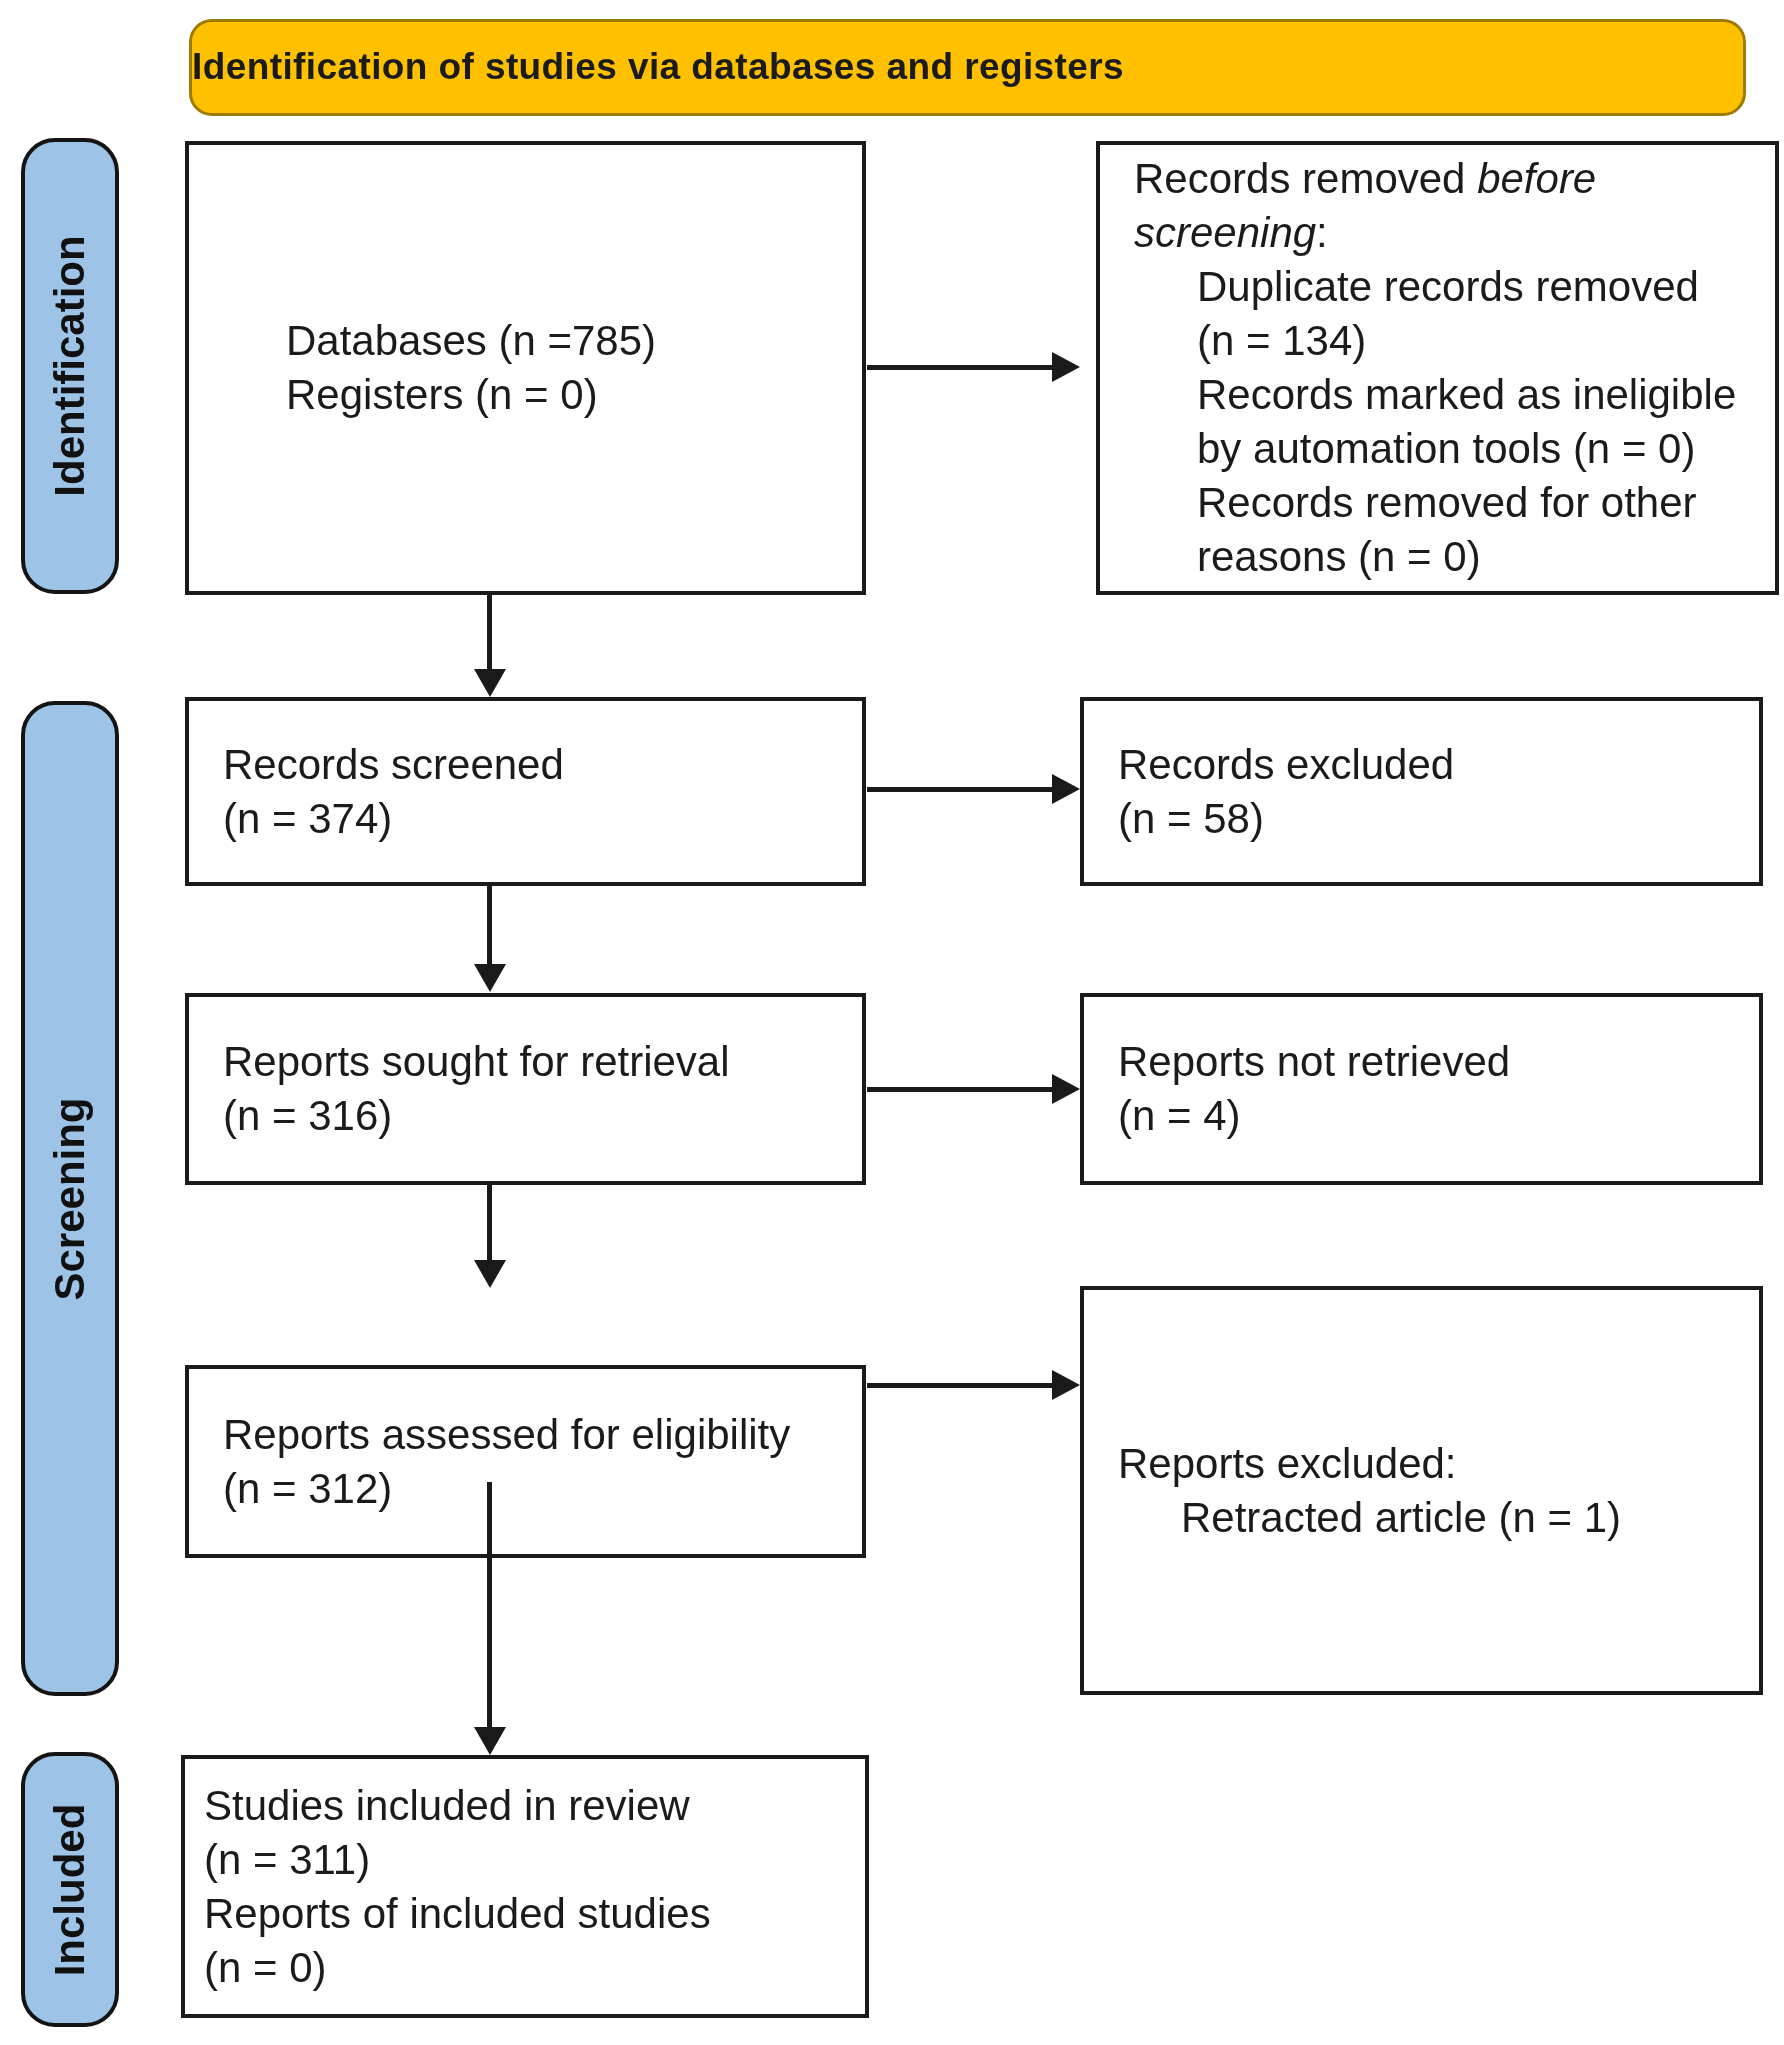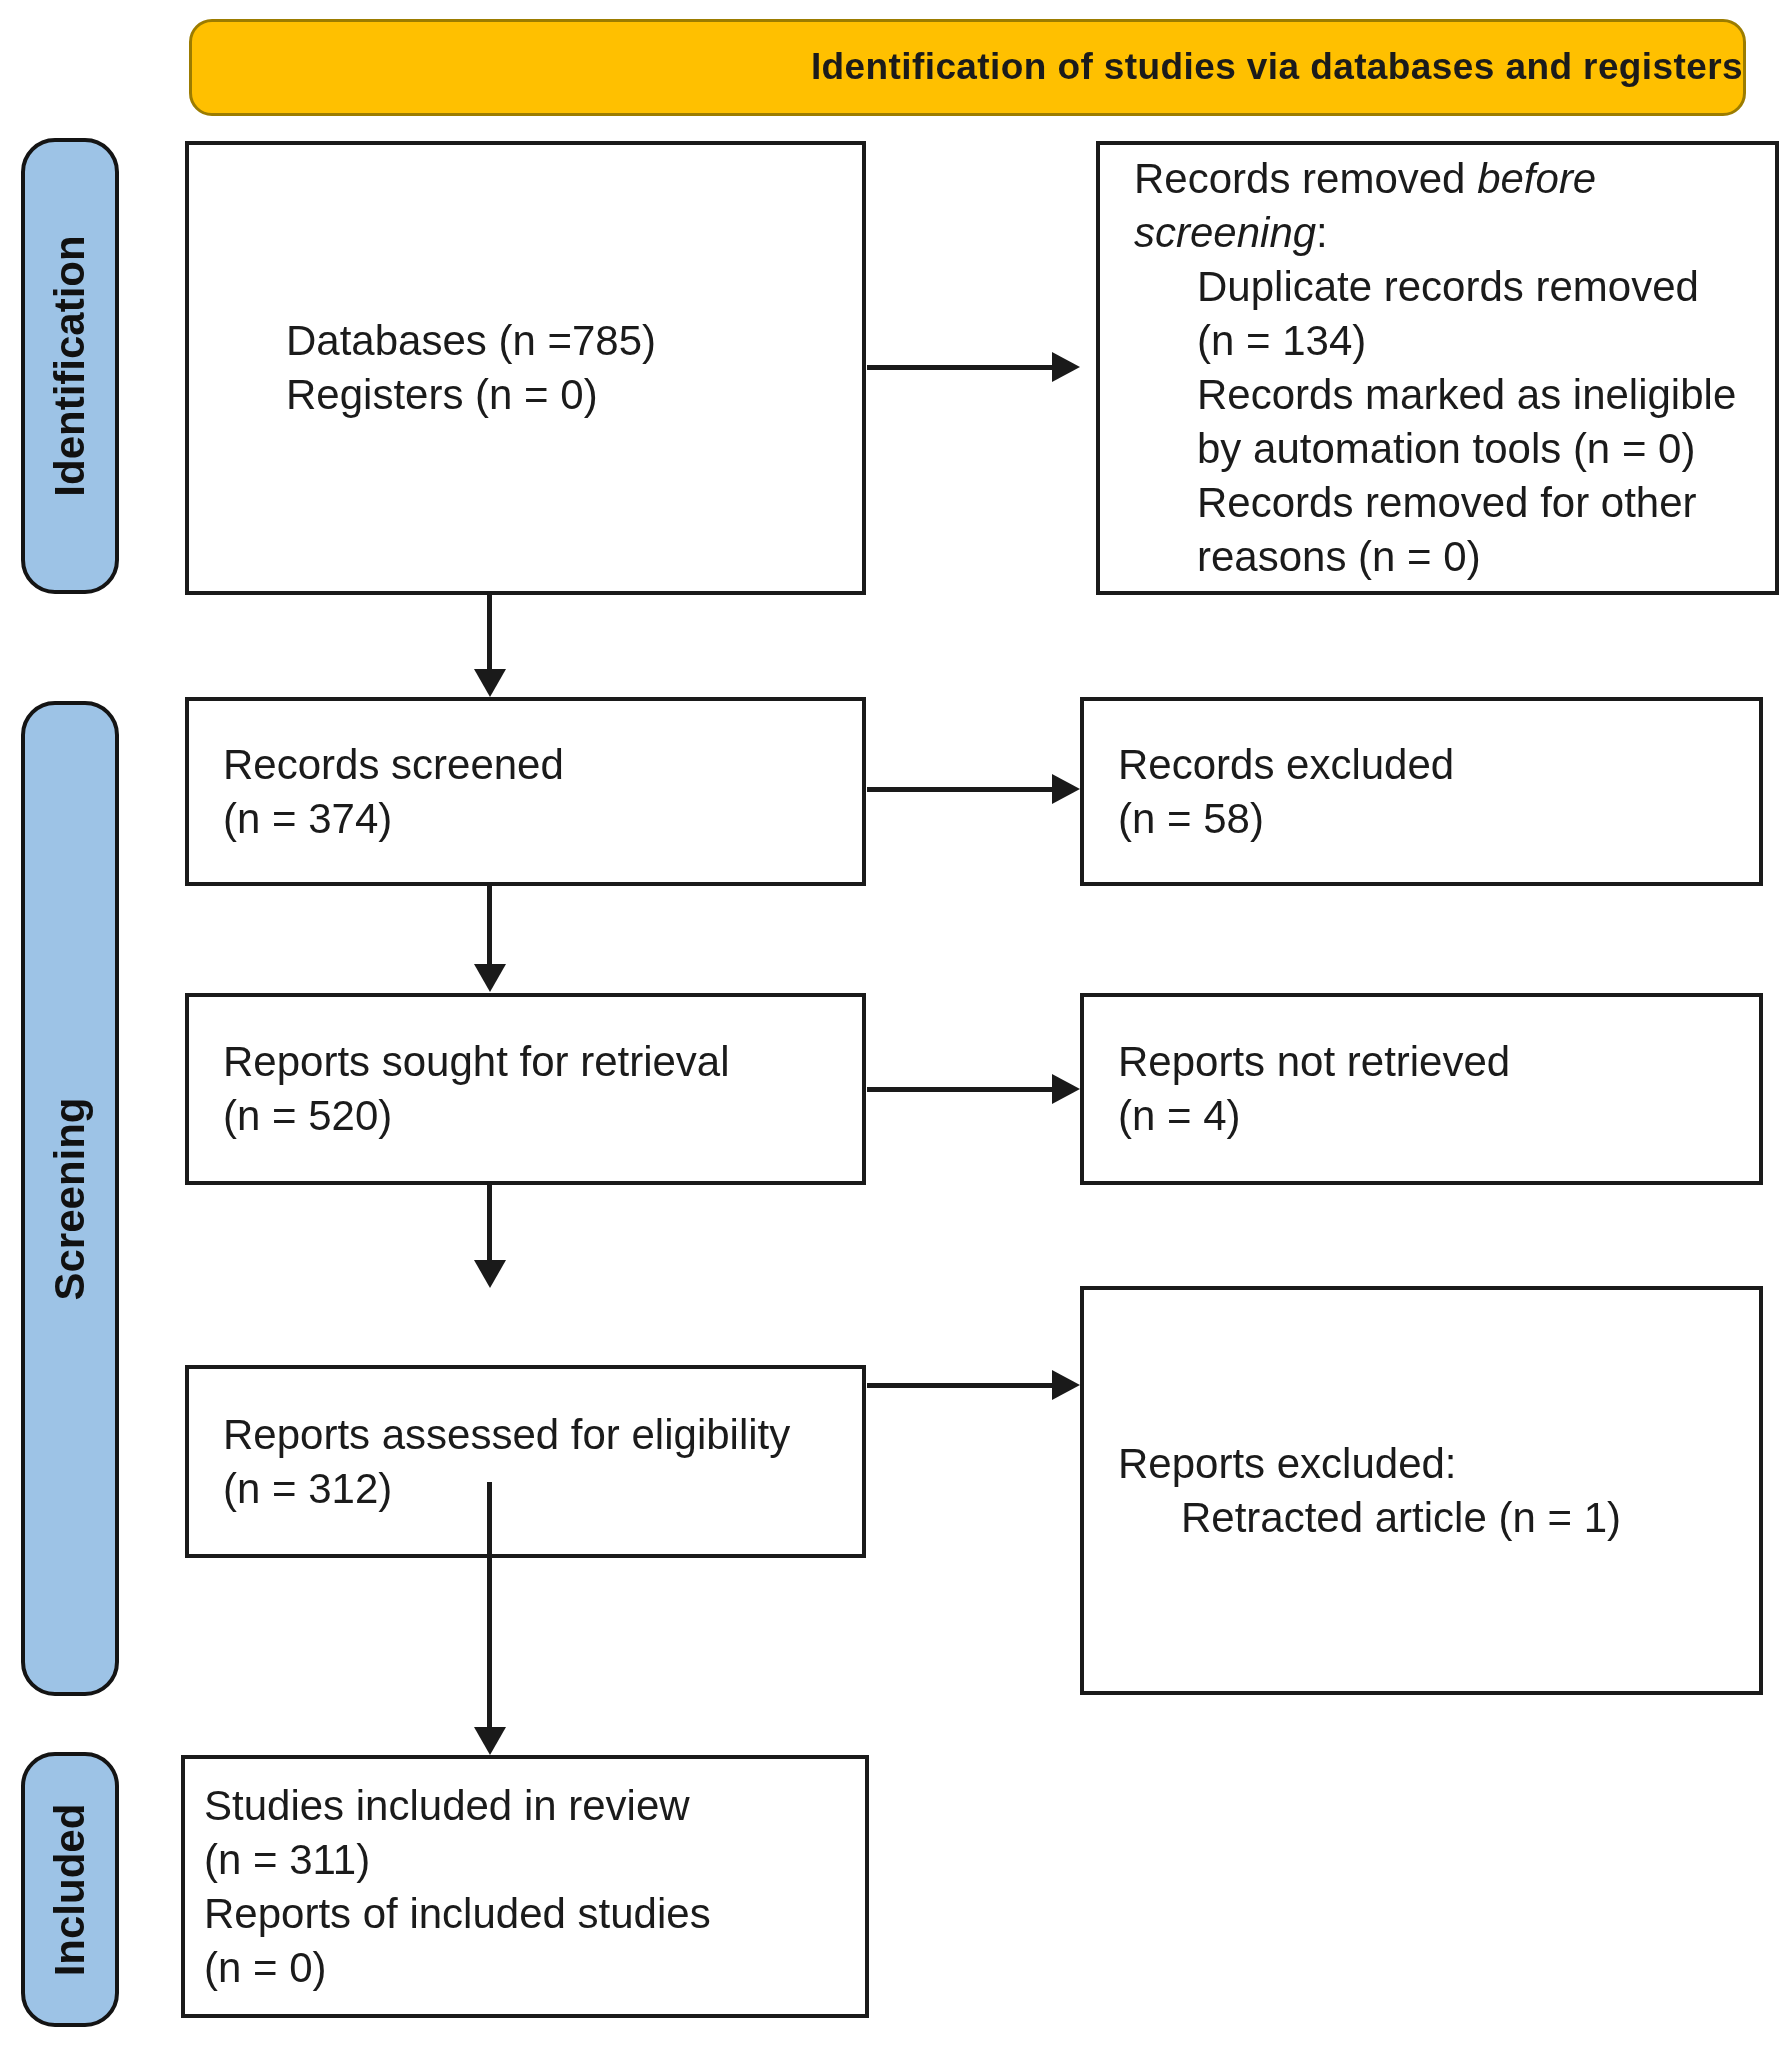--- a/index.html
+++ b/index.html
@@ -4,21 +4,21 @@
 <style>
   html,body{margin:0;padding:0;}
   body{
     width:1784px;height:2046px;position:relative;background:#ffffff;
     font-family:"Liberation Sans","DejaVu Sans",sans-serif;color:#1b1b1b;
   }
   
   .banner{
     position:absolute;left:189px;top:18.5px;width:1557px;height:97px;
     background:#FFC000;border:3.9px solid #9C7C00;border-radius:23px;
-    box-sizing:border-box;display:flex;align-items:center;justify-content:flex-end;
+    box-sizing:border-box;display:flex;align-items:center;justify-content:flex-start;
   }
   .banner .title{font-size:37px;font-weight:bold;letter-spacing:0.4px;}
   
   .stage{
     position:absolute;left:21px;width:98px;background:#9DC3E6;
     border:4.6px solid #141414;border-radius:34px;box-sizing:border-box;
     display:flex;align-items:center;justify-content:center;overflow:visible;
   }
   .stage .rot{
     transform:rotate(-90deg);white-space:nowrap;
@@ -69,21 +69,21 @@
   <div class="line item">Registers (n = 0)</div>
 </div>
 
 <div class="box lcol" style="top:697px;height:189px;">
   <div class="line">Records screened</div>
   <div class="line">(n = 374)</div>
 </div>
 
 <div class="box lcol" style="top:993px;height:192px;">
   <div class="line">Reports sought for retrieval</div>
-  <div class="line">(n = 520)</div>
+  <div class="line">(n = 316)</div>
 </div>
 
 <div class="box lcol" style="top:1365px;height:193px;">
   <div class="line">Reports assessed for eligibility</div>
   <div class="line">(n = 312)</div>
 </div>
 
 <div class="box" style="left:181px;width:688px;top:1755px;height:263px;padding-left:19px;">
   <div class="line">Studies included in review</div>
   <div class="line">(n = 311)</div>

